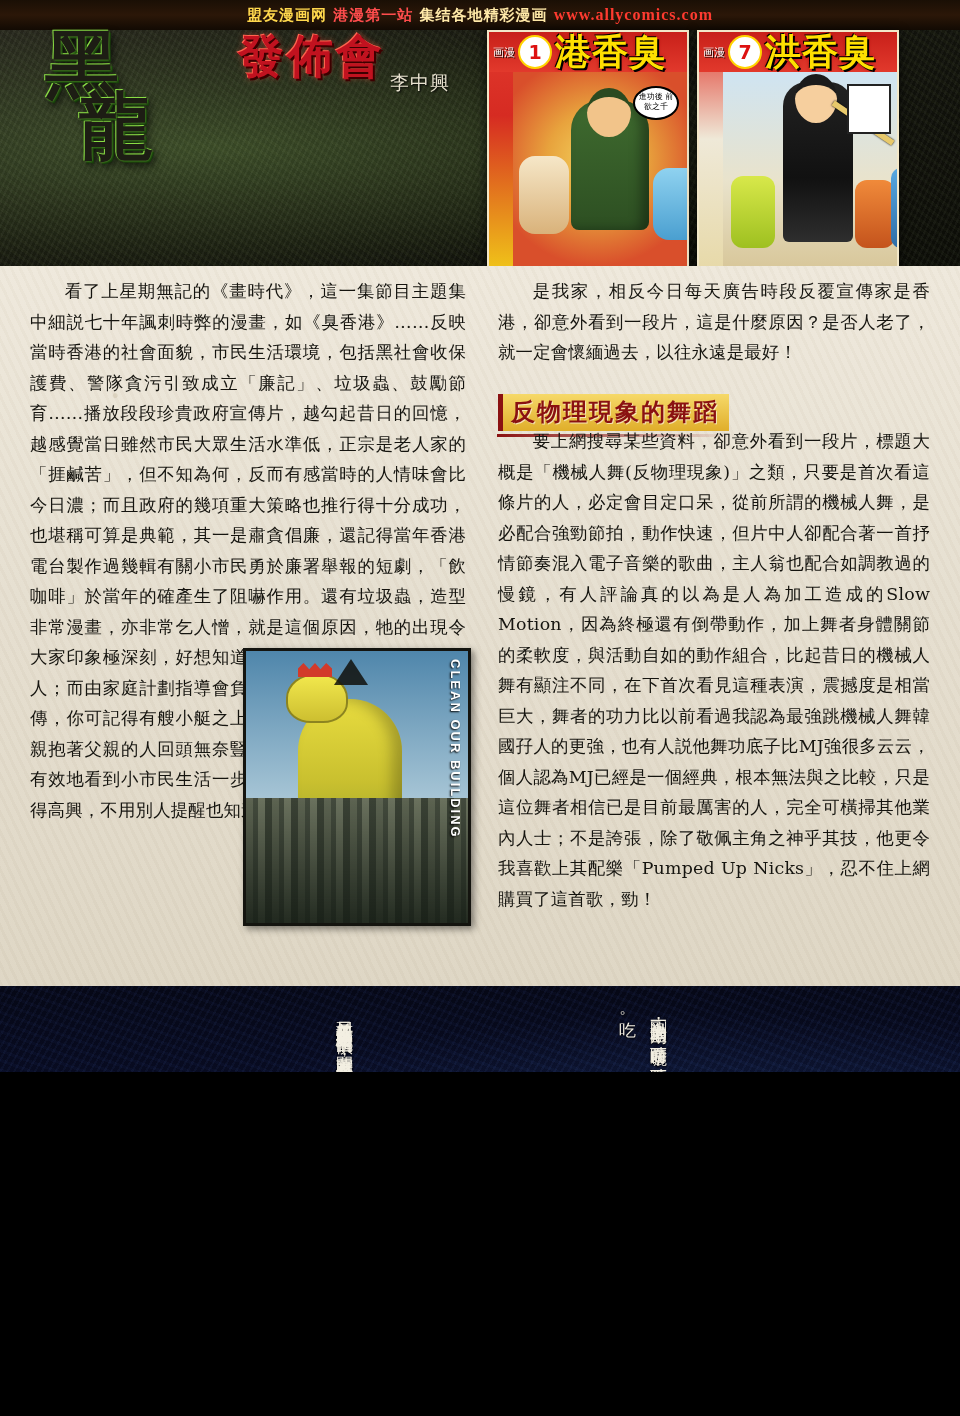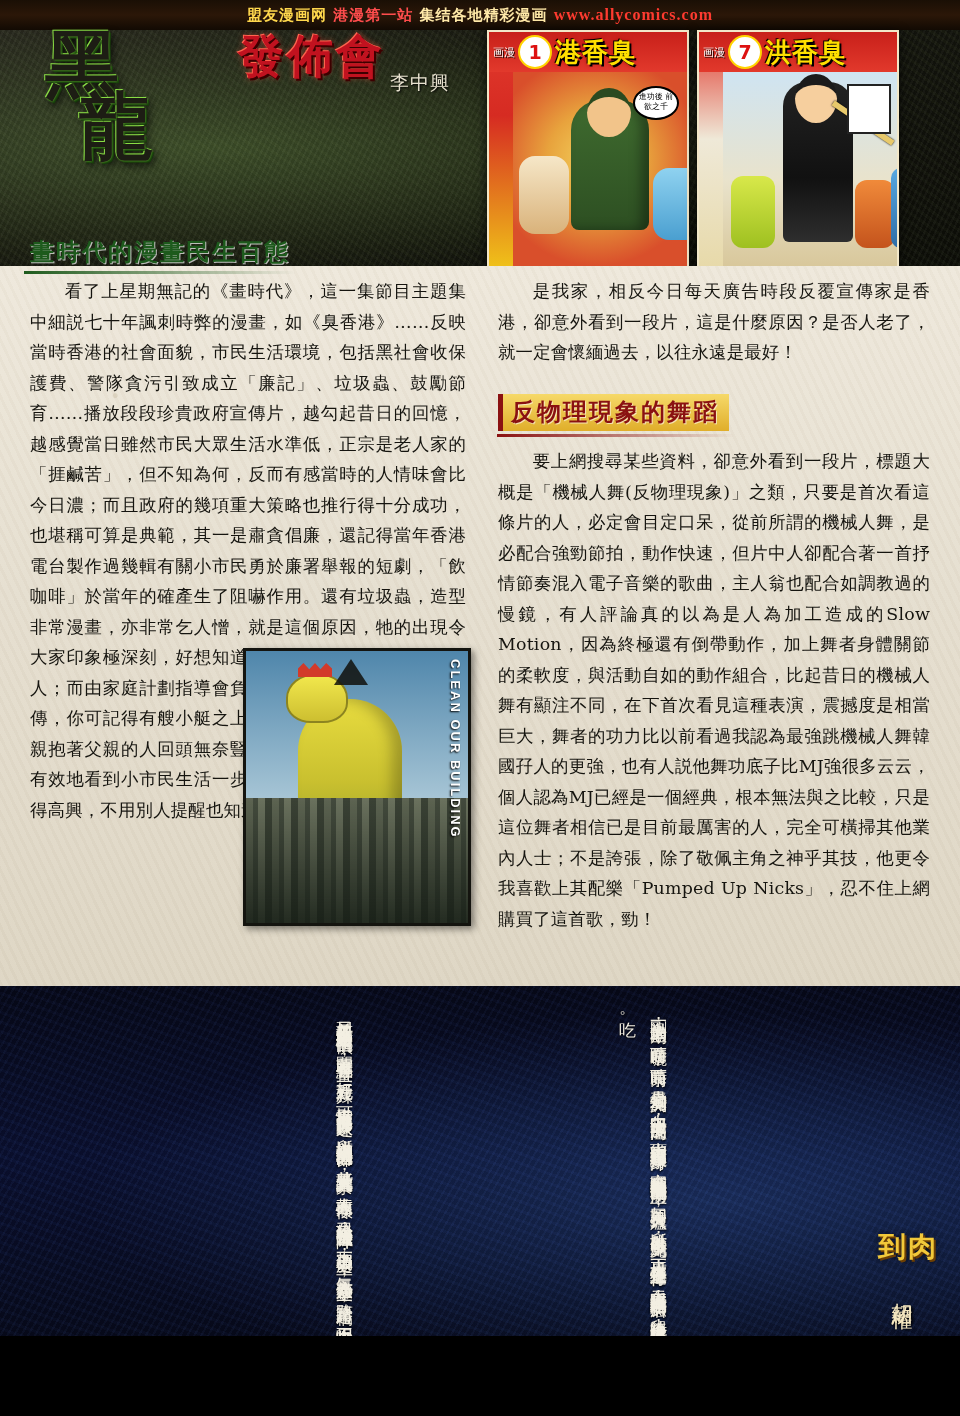--- a/index.html
+++ b/index.html
@@ -9,21 +9,21 @@
   }
   body {
     width: 960px;
     height: 1416px;
     font-family: "DejaVu Sans", "Liberation Sans", sans-serif;
     overflow: hidden;
   }
   .page {
     position: relative;
     width: 960px;
-    height: 1336px;
+    height: 1072px;
     background: #fca5a5;
     overflow: hidden;
   }
 
   
   .top-banner {
     position: absolute;
     left: 0; top: 0;
     width: 960px; height: 30px;
     background: linear-gradient(180deg,#1a0f05 0%,#2b1708 50%,#120a03 100%);
@@ -128,21 +128,21 @@
     display: flex; align-items: center; justify-content: center;
     border: 2px solid #ffd400;
   }
   .cover-kanji-small {
     font-family: "DejaVu Serif", serif;
     font-size: 11px; color: #fff; line-height: 11px;
     text-shadow: 1px 1px 0 #000;
   }
   .cover-bigtitle {
     font-family: "DejaVu Serif", serif;
-    font-size: 26px;
+    font-size: 36px;
     font-weight: bold;
     color: #ffe000;
     text-shadow: 2px 2px 0 #000, -1px -1px 0 #000, 0 0 4px #a00;
     letter-spacing: 1px;
   }
   .cover-art {
     position: relative;
     height: 196px;
     background:
       radial-gradient(circle at 50% 40%, rgba(255,255,255,0.25), rgba(0,0,0,0) 60%);
@@ -266,21 +266,21 @@
     font-family: "DejaVu Serif", serif;
     font-size: 17.4px;
     line-height: 30.5px;
     color: #15140f;
     text-align: justify;
     letter-spacing: 0.2px;
   }
   .col p { margin: 0; text-indent: 2em; }
   .col-left  { left: 30px;  top: 10px;  width: 436px; }
   .col-right-top { left: 498px; top: 10px; width: 432px; }
-  .col-right-bot { left: 498px; top: 180px; width: 432px; }
+  .col-right-bot { left: 498px; top: 160px; width: 432px; }
 
   
   .photo {
     position: absolute;
     left: 243px; top: 382px;
     width: 222px; height: 272px;
     border: 3px solid #14140f;
     background: linear-gradient(180deg,#5e8fae 0%, #86a9bd 30%, #9a9f84 55%, #3e4a3c 100%);
     box-shadow: 3px 3px 7px rgba(0,0,0,0.45);
     overflow: hidden;
@@ -472,21 +472,20 @@
         <div class="fig c2-fig-b"></div>
         <div class="fig c2-fig-c"></div>
         <div class="c2-mini"></div>
       </div>
     </div>
   </div>
 
   <div class="article">
     <div class="paper-texture"></div>
 
-    <div class="headline headline-1">畫時代的漫畫民生百態</div>
     <div class="headline headline-2">反物理現象的舞蹈</div>
 
     <div class="col col-left">
       <p>看了上星期無記的《畫時代》，這一集節目主題集中細説七十年諷刺時弊的漫畫，如《臭香港》……反映當時香港的社會面貌，市民生活環境，包括黑社會收保護費、警隊貪污引致成立「廉記」、垃圾蟲、鼓勵節育……播放段段珍貴政府宣傳片，越勾起昔日的回憶，越感覺當日雖然市民大眾生活水準低，正宗是老人家的「捱鹹苦」，但不知為何，反而有感當時的人情味會比今日濃；而且政府的幾項重大策略也推行得十分成功，也堪稱可算是典範，其一是肅貪倡廉，還記得當年香港電台製作過幾輯有關小市民勇於廉署舉報的短劇，「飲咖啡」於當年的確產生了阻嚇作用。還有垃圾蟲，造型非常漫畫，亦非常乞人憎，就是這個原因，牠的出現令大家印象極深刻，好想知道誰是設計垃圾蟲外型的幕後人；而由家庭計劃指導會負責的「兩個已經夠晒數」宣傳，你可記得有艘小艇之上坐滿小孩，人滿之患，而母親抱著父親的人回頭無奈豎起兩隻日指的畫面？總之能有效地看到小市民生活一步一步得到改善，大家推也推得高興，不用別人提醒也知道香港</p>
     </div>
 
     <div class="col col-right-top">
       <p>是我家，相反今日每天廣告時段反覆宣傳家是香港，卻意外看到一段片，這是什麼原因？是否人老了，就一定會懷緬過去，以往永遠是最好！</p>
     </div>
 

